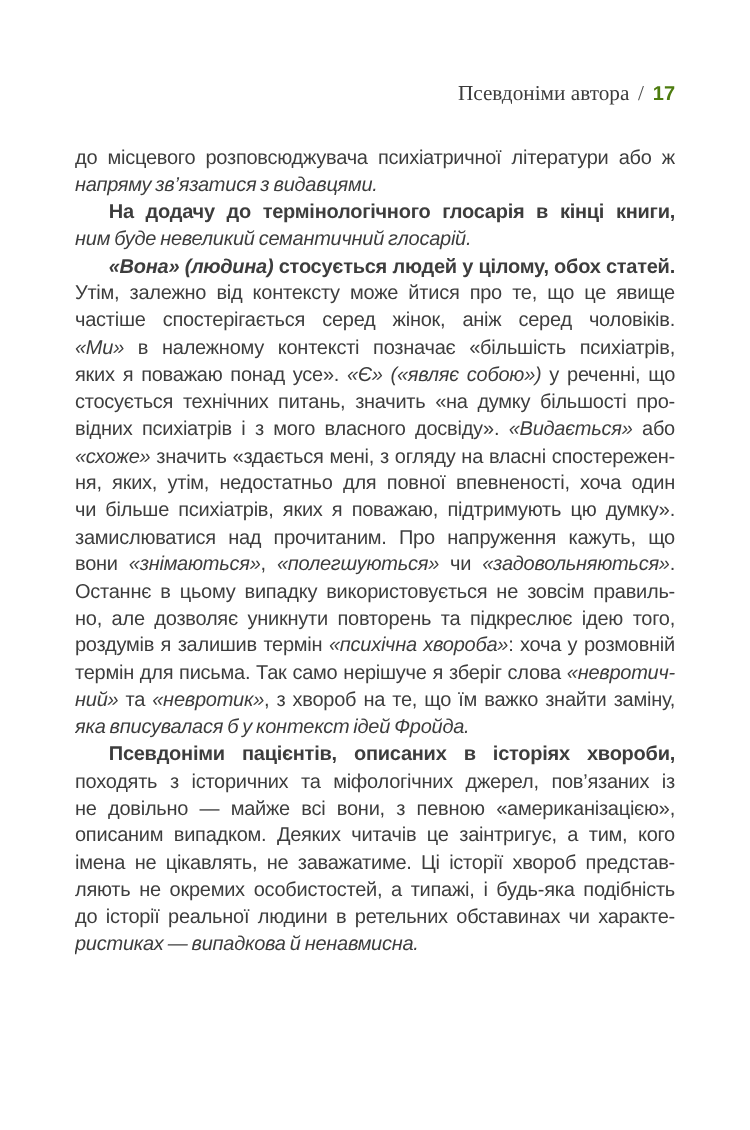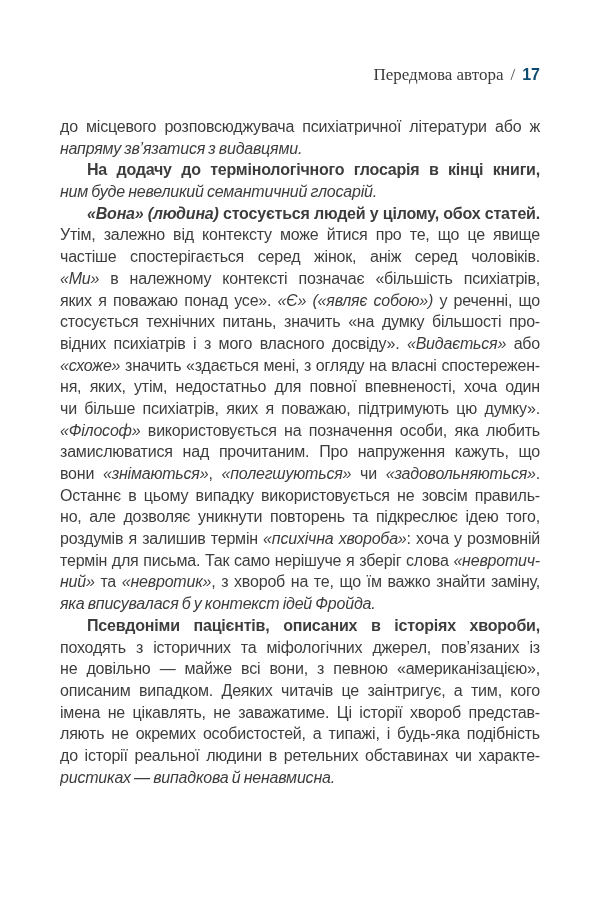--- a/index.html
+++ b/index.html
@@ -26,21 +26,21 @@
     white-space: nowrap;
   }
   .running-head .sep {
     margin: 0 7px;
     color: #4a4a4a;
   }
   .running-head .pagenum {
     font-family: "Liberation Sans", sans-serif;
     font-weight: bold;
     font-size: 16px;
-    color: #0c4a6e;
+    color: #4d7c0f;
   }
   .body-text {
     position: absolute;
     top: 116px;
     left: 60px;
     width: 480px;
     color: #3d3d3d;
     font-size: 16px;
     letter-spacing: -0.2px;
     word-spacing: -1px;
@@ -63,38 +63,37 @@
   }
   .seg.italic {
     font-style: italic;
   }
 </style>
 </head>
 <body>
 
 <div class="page">
   <div class="running-head">
-    <span>Передмова автора</span><span class="sep">/</span><span class="pagenum">17</span>
+    <span>Псевдоніми автора</span><span class="sep">/</span><span class="pagenum">17</span>
   </div>
   <div class="body-text">
       <div class="line"><span class="seg">до місцевого розповсюджувача психіатричної літератури або ж</span></div>
       <div class="line para-end"><span class="seg">напряму зв’язатися з видавцями.</span></div>
       <div class="line indent"><span class="seg">На додачу до термінологічного глосарія в кінці книги, корис-</span></div>
       <div class="line para-end"><span class="seg">ним буде невеликий семантичний глосарій.</span></div>
       <div class="line indent"><span class="seg italic">«Вона» (людина)</span><span class="seg"> стосується людей у цілому, обох статей.</span></div>
       <div class="line"><span class="seg">Утім, залежно від контексту може йтися про те, що це явище</span></div>
       <div class="line"><span class="seg">частіше спостерігається серед жінок, аніж серед чоловіків.</span></div>
       <div class="line"><span class="seg italic">«Ми»</span><span class="seg"> в належному контексті позначає «більшість психіатрів,</span></div>
       <div class="line"><span class="seg">яких я поважаю понад усе». </span><span class="seg italic">«Є» («являє собою»)</span><span class="seg"> у реченні, що</span></div>
       <div class="line"><span class="seg">стосується технічних питань, значить «на думку більшості про-</span></div>
       <div class="line"><span class="seg">відних психіатрів і з мого власного досвіду». </span><span class="seg italic">«Видається»</span><span class="seg"> або</span></div>
       <div class="line"><span class="seg italic">«схоже»</span><span class="seg"> значить «здається мені, з огляду на власні спостережен-</span></div>
       <div class="line"><span class="seg">ня, яких, утім, недостатньо для повної впевненості, хоча один</span></div>
       <div class="line"><span class="seg">чи більше психіатрів, яких я поважаю, підтримують цю думку».</span></div>
-      <div class="line"><span class="seg italic">«Філософ»</span><span class="seg"> використовується на позначення особи, яка любить</span></div>
       <div class="line"><span class="seg">замислюватися над прочитаним. Про напруження кажуть, що</span></div>
       <div class="line"><span class="seg">вони </span><span class="seg italic">«знімаються»</span><span class="seg">, </span><span class="seg italic">«полегшуються»</span><span class="seg"> чи </span><span class="seg italic">«задовольняються»</span><span class="seg">.</span></div>
       <div class="line"><span class="seg">Останнє в цьому випадку використовується не зовсім правиль-</span></div>
       <div class="line"><span class="seg">но, але дозволяє уникнути повторень та підкреслює ідею того,</span></div>
       <div class="line"><span class="seg">роздумів я залишив термін </span><span class="seg italic">«психічна хвороба»</span><span class="seg">: хоча у розмовній</span></div>
       <div class="line"><span class="seg">термін для письма. Так само нерішуче я зберіг слова </span><span class="seg italic">«невротич-</span></div>
       <div class="line"><span class="seg italic">ний»</span><span class="seg"> та </span><span class="seg italic">«невротик»</span><span class="seg">, з хвороб на те, що їм важко знайти заміну,</span></div>
       <div class="line para-end"><span class="seg">яка вписувалася б у контекст ідей Фройда.</span></div>
       <div class="line indent"><span class="seg">Псевдоніми пацієнтів, описаних в історіях хвороби, обрані</span></div>
       <div class="line"><span class="seg">походять з історичних та міфологічних джерел, пов’язаних із</span></div>

